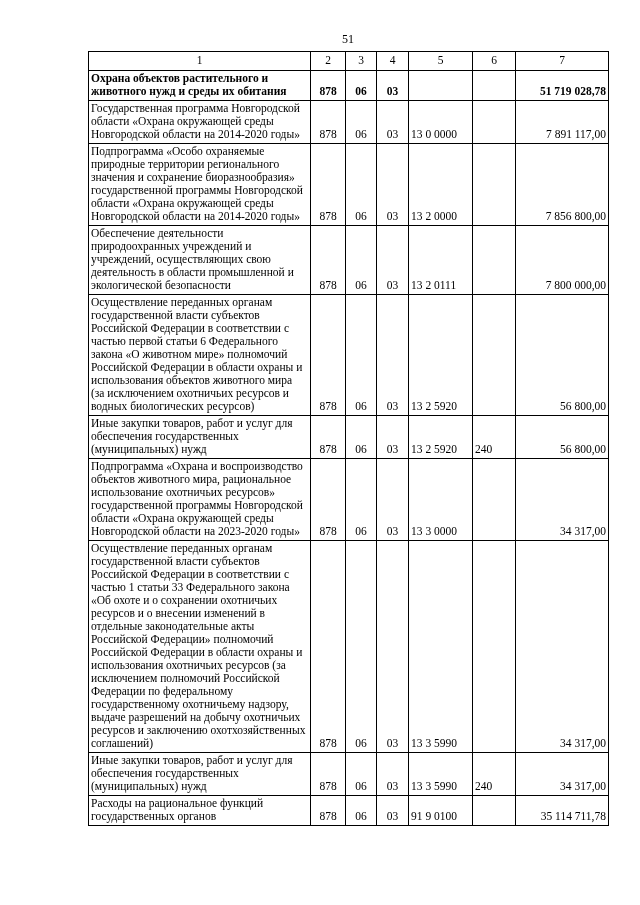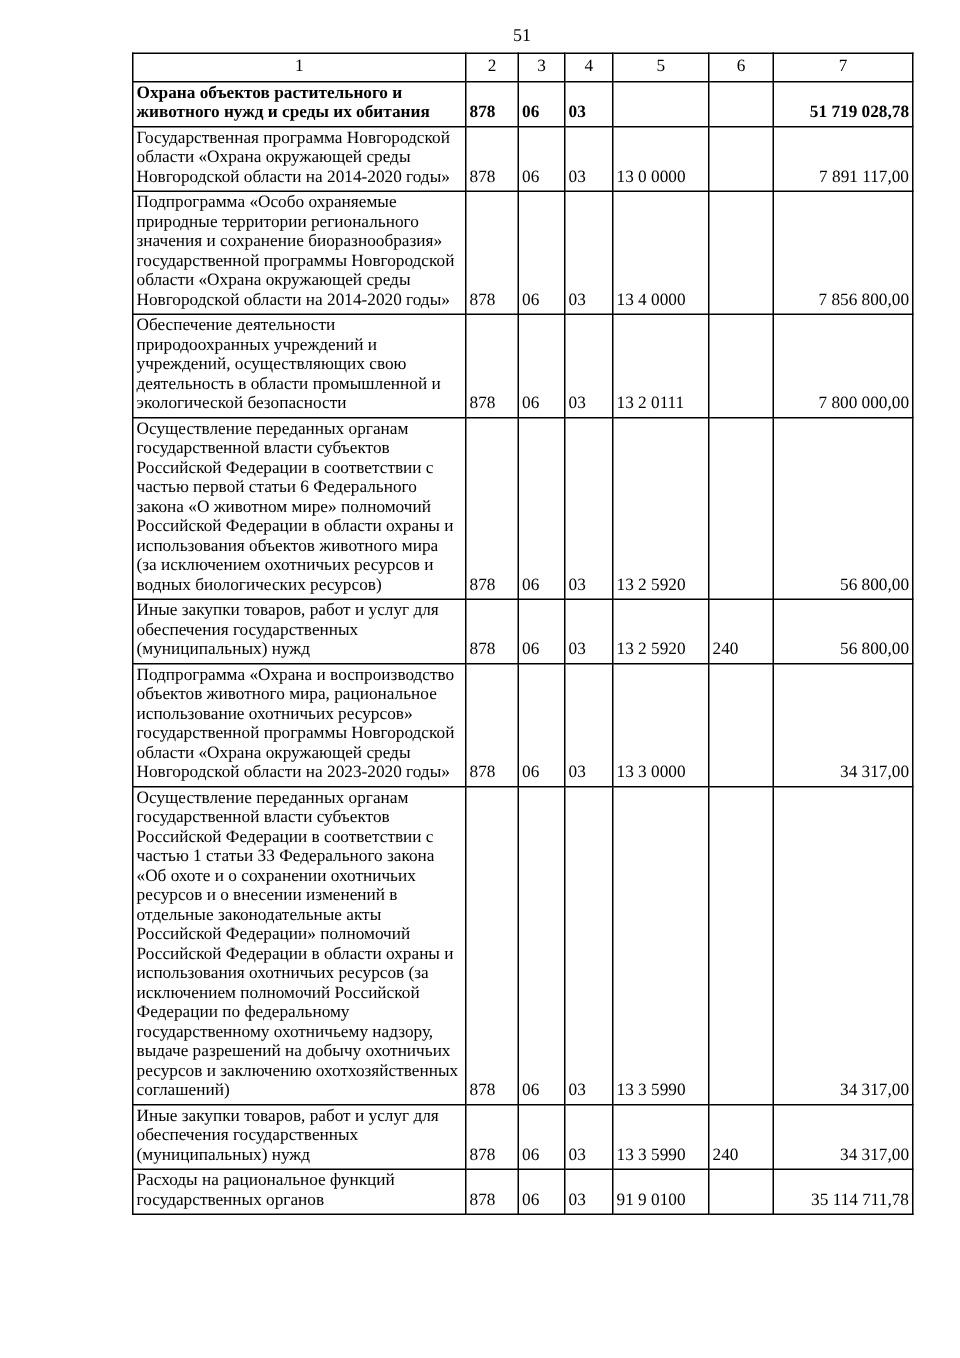--- a/index.html
+++ b/index.html
@@ -8,21 +8,21 @@
     background: #ffffff;
     width: 640px;
     height: 905px;
     font-family: "Liberation Serif", "DejaVu Serif", serif;
     color: #000;
   }
   .page {
     width: 616px;
     height: 905px;
     box-sizing: border-box;
-    padding-top: 16px;
+    padding-top: 32px;
     overflow: hidden;
   }
   .sheet {
     width: 520px;
     margin-left: 88px;
   }
   .page-number {
     text-align: center;
     font-size: 12px;
     margin-bottom: 4px;
@@ -43,21 +43,21 @@
     text-align: center;
     vertical-align: middle;
     height: 15px;
   }
   td.name-cell {
     text-align: left;
     vertical-align: top;
     padding-left: 3px;
   }
   td.num-cell {
-    text-align: left;
+    text-align: center;
     vertical-align: bottom;
   }
   td.code-cell {
     text-align: left;
     vertical-align: bottom;
   }
   td.val-cell {
     text-align: right;
     vertical-align: bottom;
     padding-right: 4px;
@@ -110,21 +110,21 @@
             <td class="num-cell">03</td>
             <td class="code-cell">13 0 0000</td>
             <td class="code-cell"></td>
             <td class="val-cell">7 891 117,00</td>
           </tr>
           <tr>
             <td class="name-cell">Подпрограмма «Особо охраняемые природные территории регионального значения и сохранение биоразнообразия» государственной программы Новгородской области «Охрана окружающей среды Новгородской области на 2014-2020 годы»</td>
             <td class="num-cell">878</td>
             <td class="num-cell">06</td>
             <td class="num-cell">03</td>
-            <td class="code-cell">13 4 0000</td>
+            <td class="code-cell">13 2 0000</td>
             <td class="code-cell"></td>
             <td class="val-cell">7 856 800,00</td>
           </tr>
           <tr>
             <td class="name-cell">Обеспечение деятельности природоохранных учреждений и учреждений, осуществляющих свою деятельность в области промышленной и экологической безопасности</td>
             <td class="num-cell">878</td>
             <td class="num-cell">06</td>
             <td class="num-cell">03</td>
             <td class="code-cell">13 2 0111</td>
             <td class="code-cell"></td>

